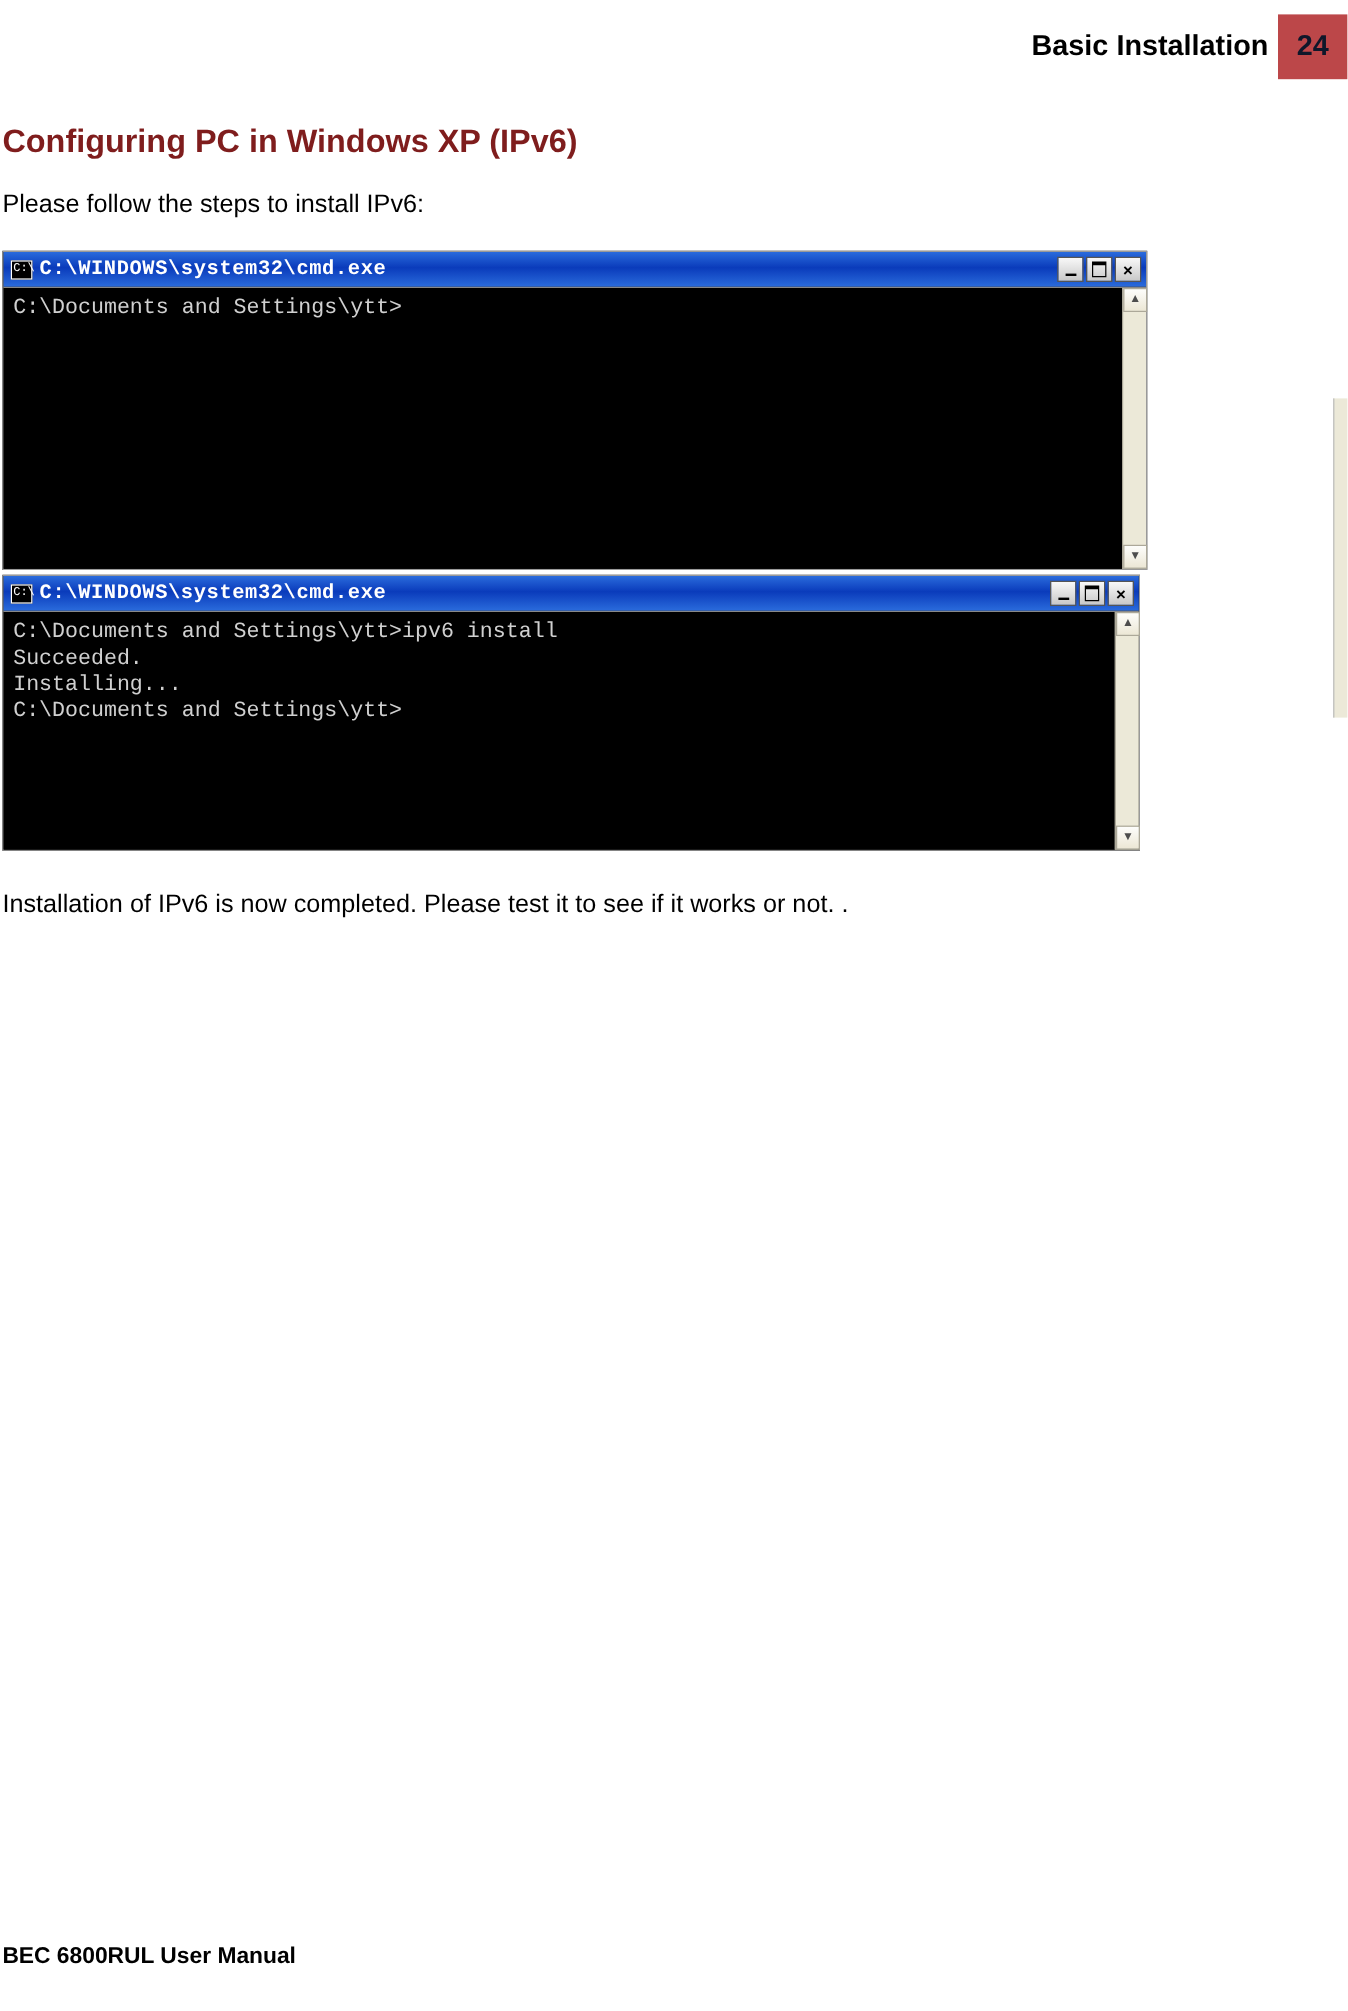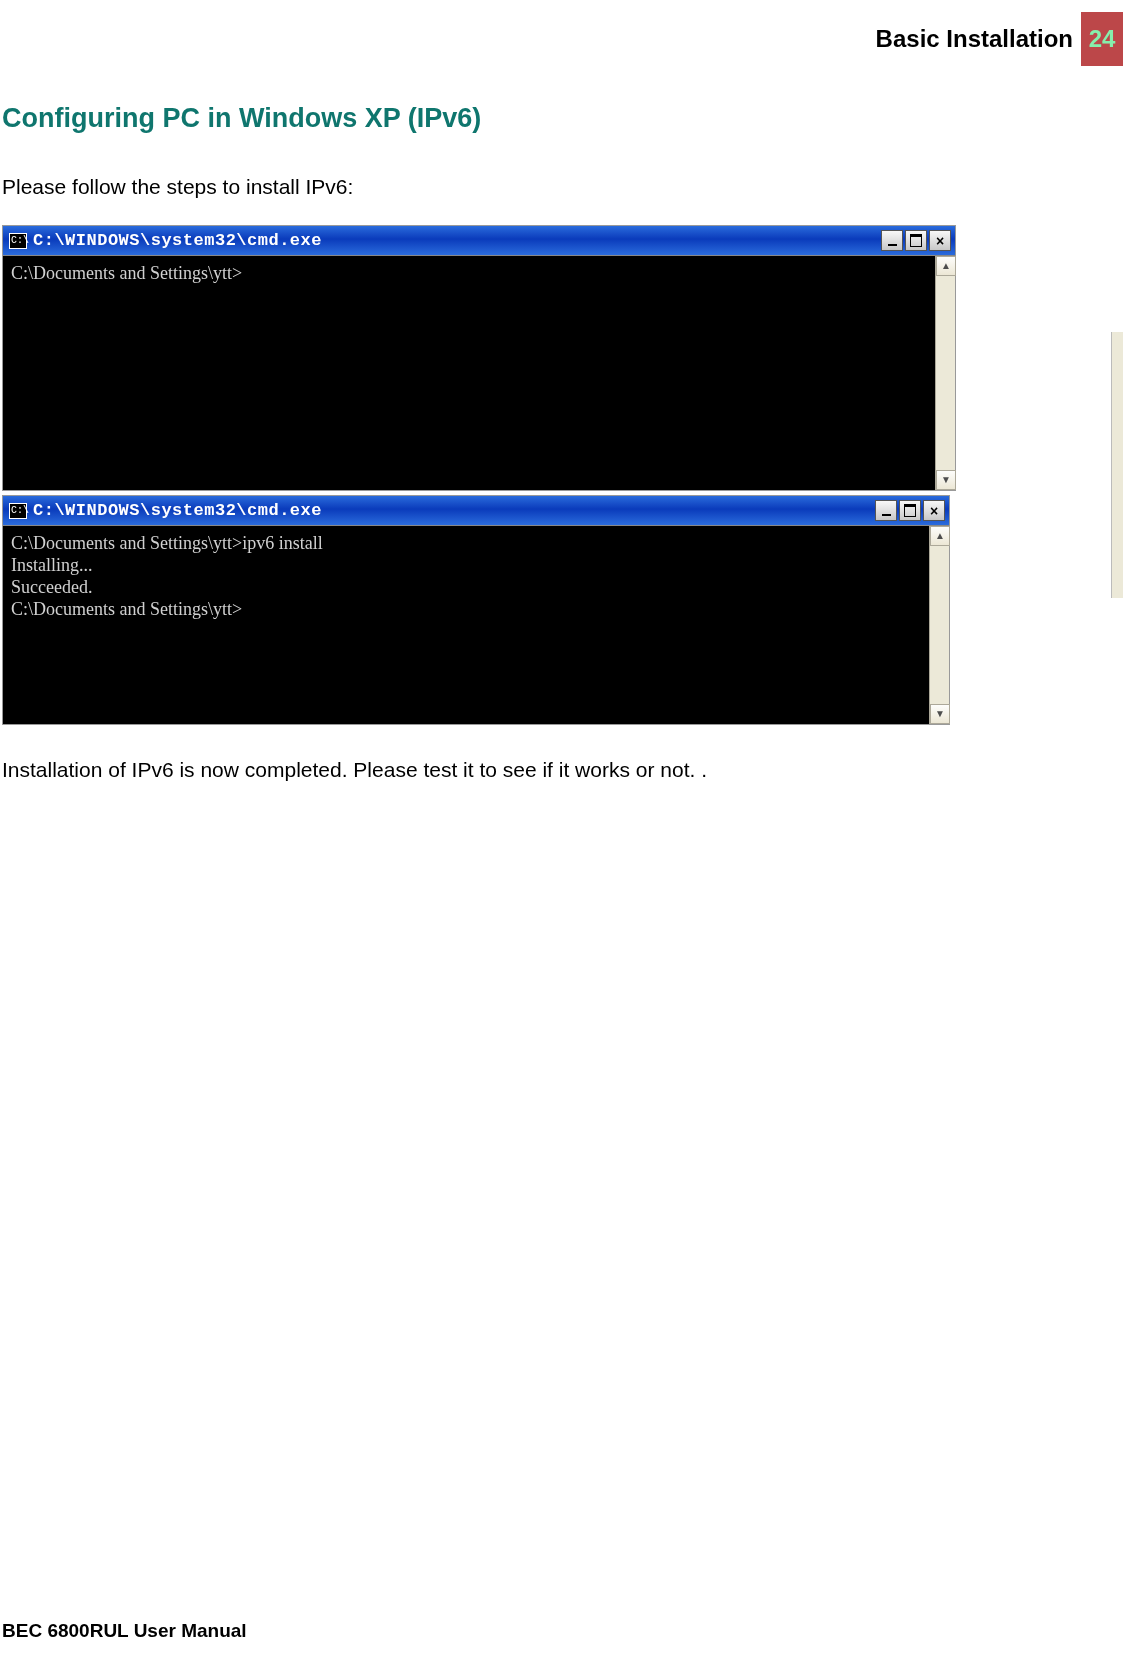--- a/index.html
+++ b/index.html
@@ -19,37 +19,37 @@
       padding: 12px 0 0 17px;
     }
     .header-title {
       font-weight: bold;
       font-size: 24px;
       color: #000;
       margin-right: 8px;
     }
     .page-number-box {
       background: #BC4749;
-      color: #86efac;
+      color: #0f172a;
       font-weight: bold;
       font-size: 24px;
-      width: 42px;
+      width: 58px;
       height: 54px;
       display: flex;
       align-items: center;
       justify-content: center;
     }
     .content {
       padding: 12px 2px 0 2px;
     }
     .section-title {
-      color: #0f766e;
+      color: #7f1d1d;
       font-weight: bold;
       font-size: 27px;
-      margin: 22px 0 34px 0;
+      margin: 22px 0 18px 0;
     }
     .para { margin: 0 0 24px 0; }
     .step { margin: 0 0 4px 0; }
 
     .terminal-window {
       border: 1px solid #999;
       background: #000;
       position: relative;
       margin-bottom: 4px;
     }
@@ -95,21 +95,21 @@
       line-height: 1;
     }
     .ctrl-btn.min::after { content: ""; width: 9px; height: 2px; background: #000; position: relative; top: 4px; }
     .ctrl-btn.max::after { content: ""; width: 10px; height: 9px; border: 1px solid #000; border-top-width: 3px; }
     .ctrl-btn.close { font-weight: bold; font-size: 14px; }
 
     .term-body {
       position: relative;
       background: #000;
       color: #d0d0d0;
-      font-family: Liberation Serif, serif;
+      font-family: Liberation Mono, monospace;
       font-size: 18px;
       padding: 6px 8px;
       height: calc(100% - 30px);
       overflow: hidden;
       white-space: pre;
     }
     .term-body .line { line-height: 22px; }
 
     .scrollbar {
       position: absolute;
@@ -191,21 +191,21 @@
       <div class="titlebar-left">
         <div class="cmd-icon">C:\</div>
         <div class="title-text">C:\WINDOWS\system32\cmd.exe</div>
       </div>
       <div class="titlebar-controls">
         <div class="ctrl-btn min"></div>
         <div class="ctrl-btn max"></div>
         <div class="ctrl-btn close">×</div>
       </div>
     </div>
-    <div class="term-body"><div class="line">C:\Documents and Settings\ytt&gt;ipv6 install</div><div class="line">Installing...</div><div class="line">Succeeded.</div><div class="line"></div><div class="line">C:\Documents and Settings\ytt&gt;</div></div>
+    <div class="term-body"><div class="line">C:\Documents and Settings\ytt&gt;ipv6 install</div><div class="line">Succeeded.</div><div class="line">Installing...</div><div class="line"></div><div class="line">C:\Documents and Settings\ytt&gt;</div></div>
     <div class="scrollbar">
       <div class="scroll-btn">▲</div>
       <div class="scroll-track"></div>
       <div class="scroll-btn">▼</div>
     </div>
   </div>
 
   <p class="para">Installation of IPv6 is now completed.  Please test it to see if it works or not. .</p>
 </div>
 

